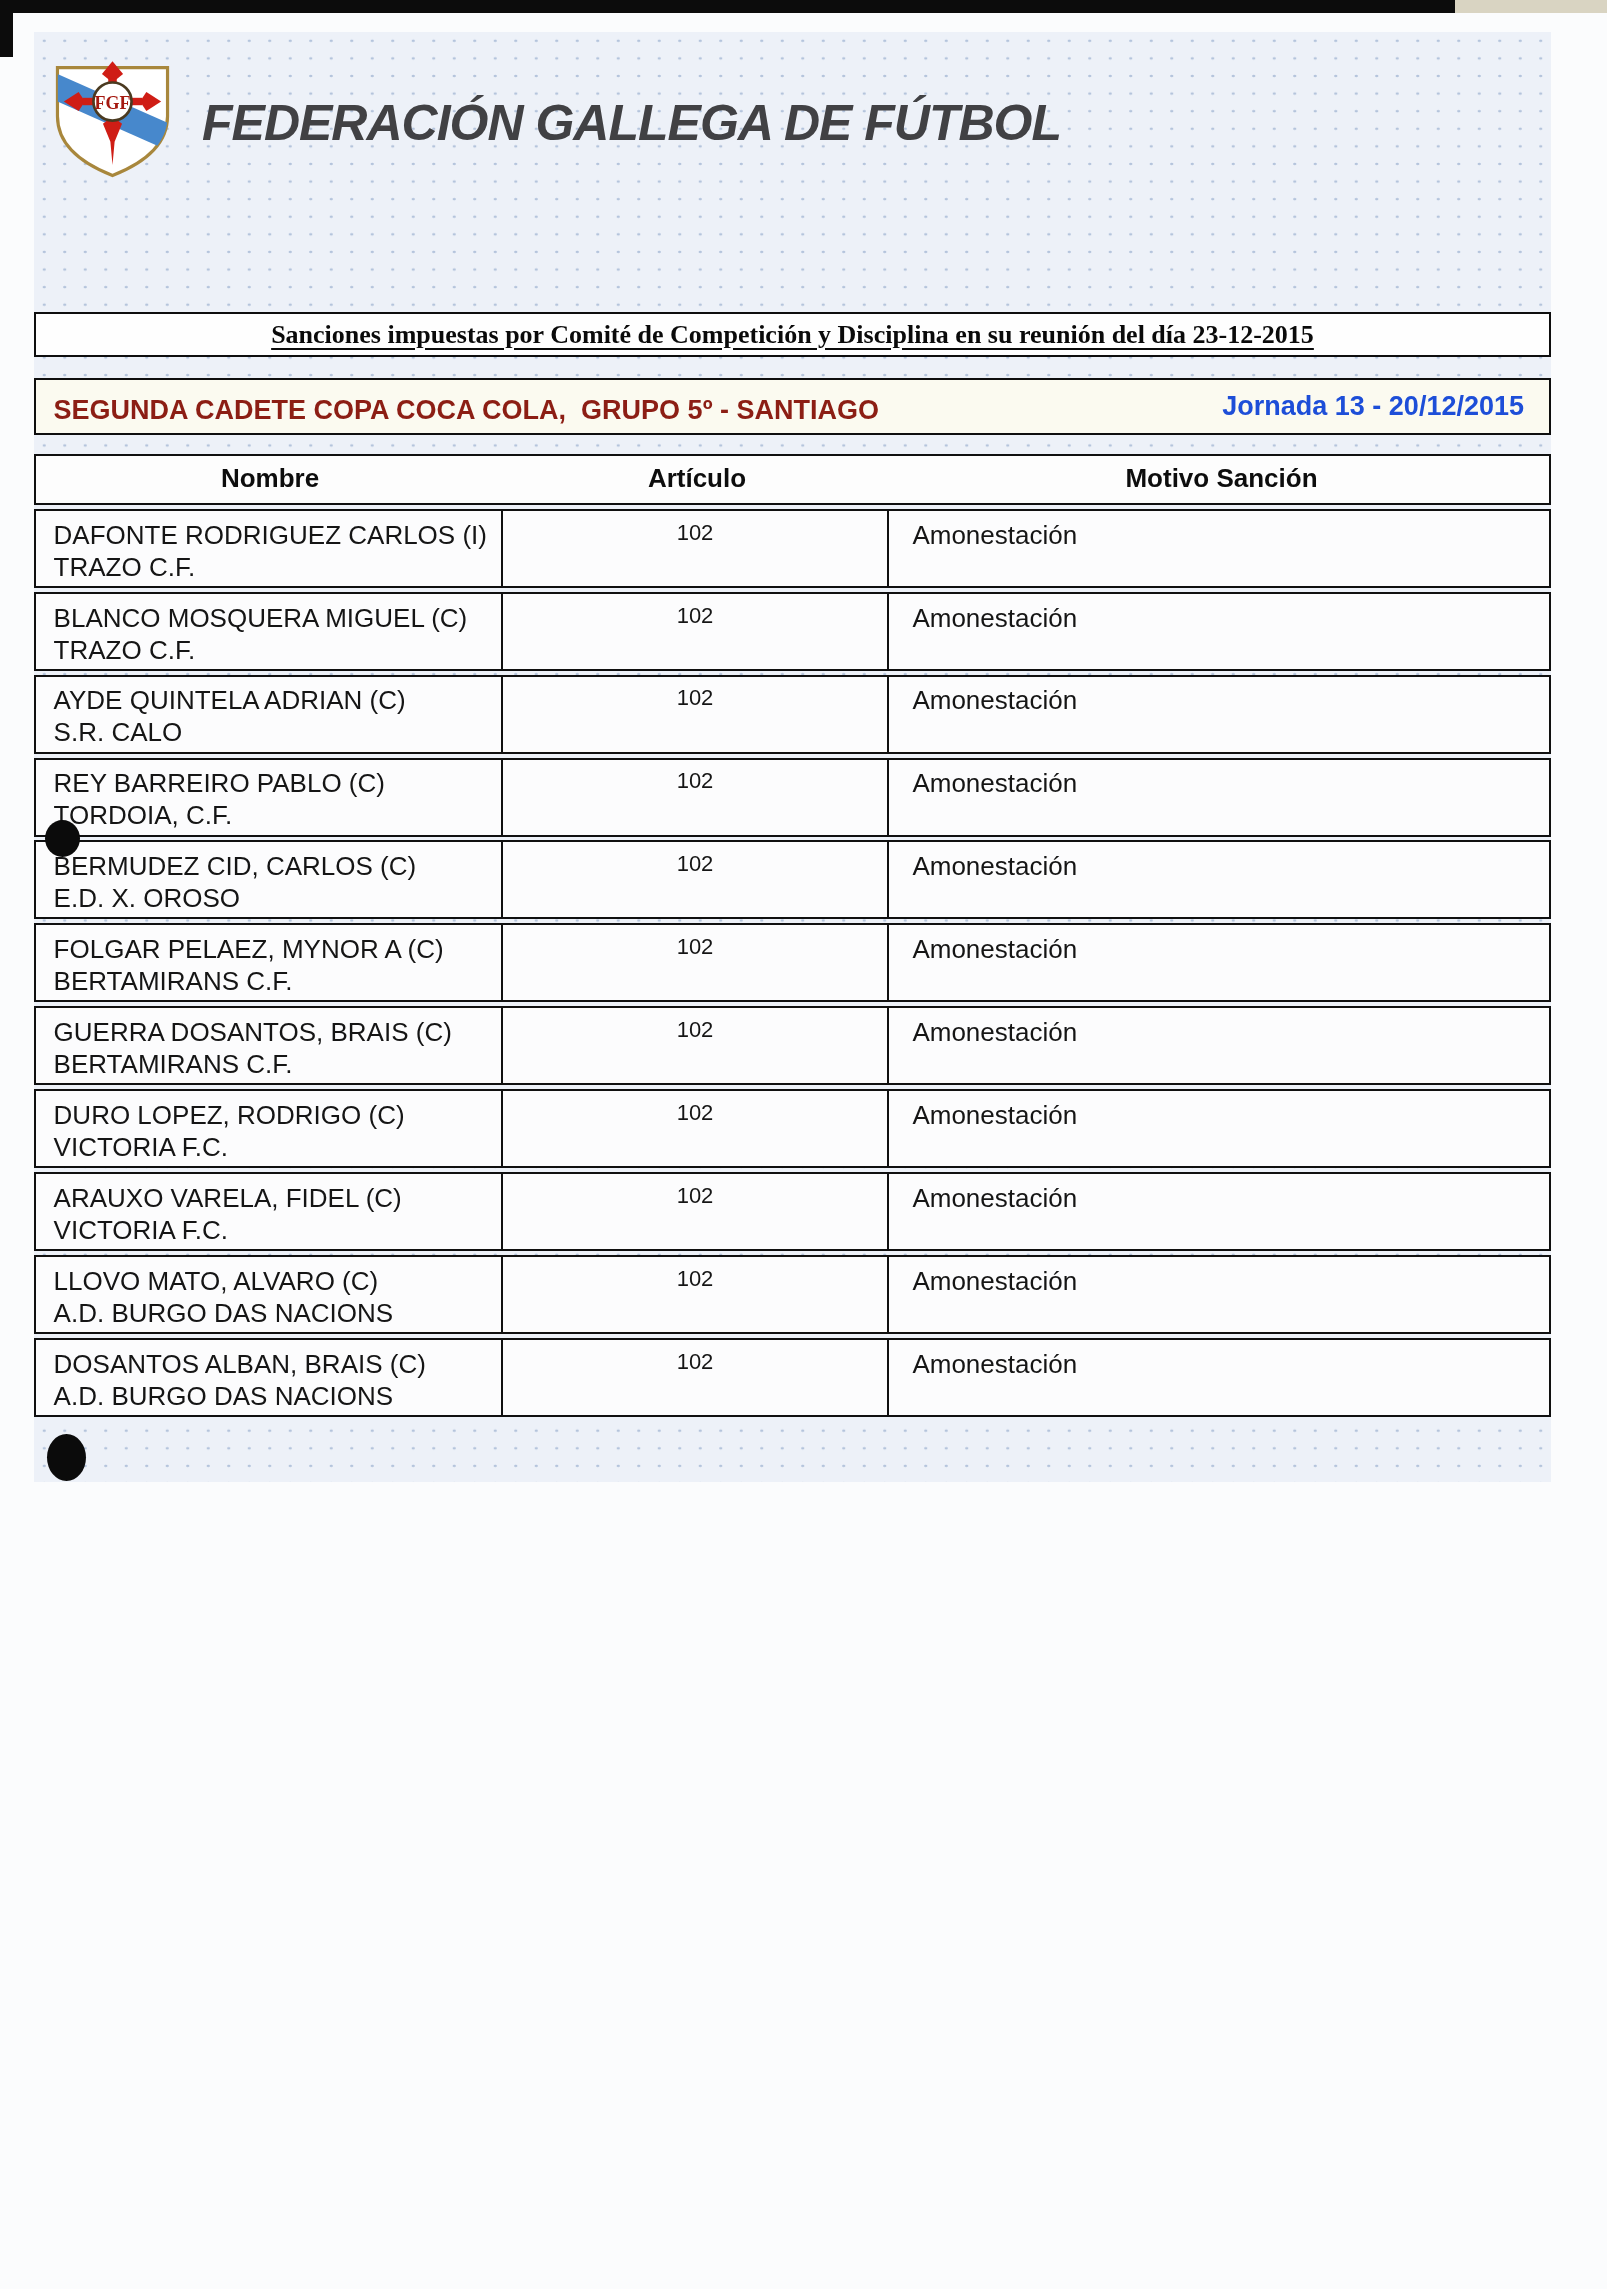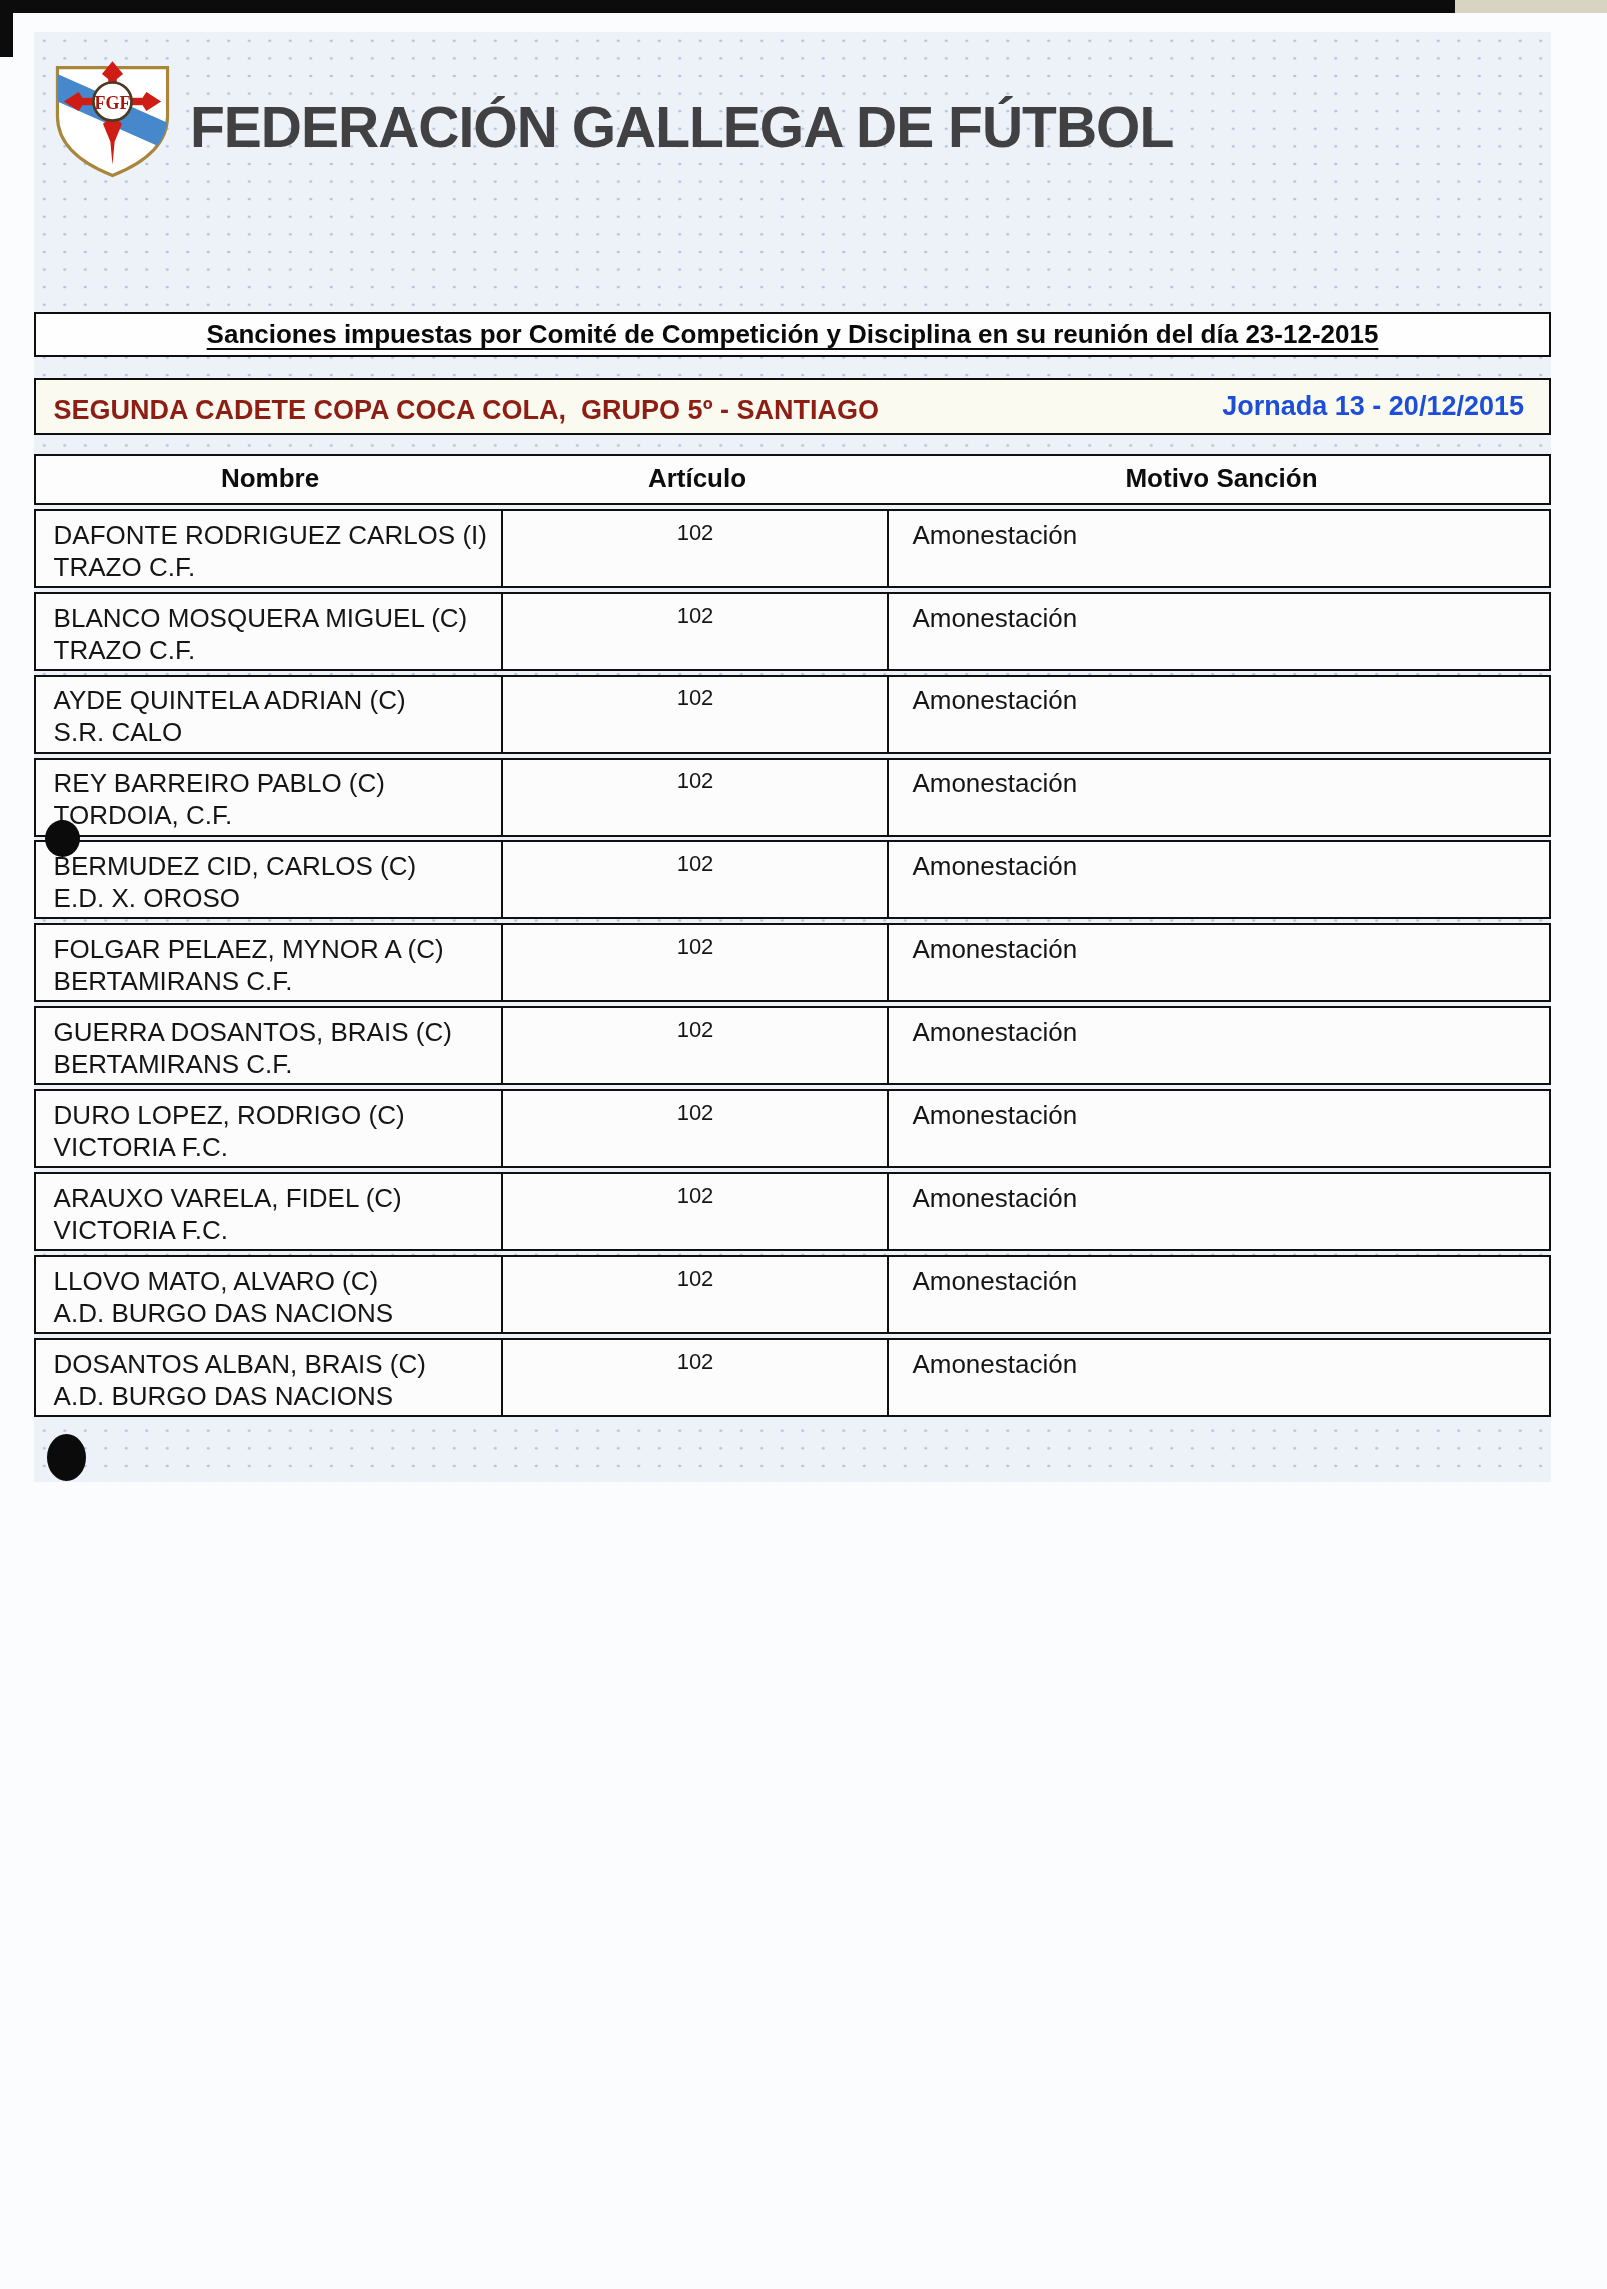--- a/index.html
+++ b/index.html
@@ -14,28 +14,28 @@
   
   .dotted-area{
     position:absolute;left:34px;top:32px;width:1517px;height:1450px;
     background-color:#edf1f8;
     background-image:radial-gradient(rgba(110,140,185,.45) 1.1px, rgba(110,140,185,0) 1.9px);
     background-size:20.5px 17.6px;
   }
 
   .logo{position:absolute;left:14.6px;top:25px;width:127px;height:125px;}
   .org-title{
-    position:absolute;left:156px;top:62px;
-    font-size:57px;font-weight:bold;color:#414144;letter-spacing:-1px;white-space:nowrap;
+    position:absolute;left:168px;top:62px;
+    font-size:50px;font-weight:bold;color:#414144;letter-spacing:-1px;white-space:nowrap;font-style:italic;
   }
 
   .title-box{
     position:absolute;left:0;top:280px;width:1517px;height:45px;box-sizing:border-box;
     background:#fefefe;border:2.9px solid #0e0e0e;
-    display:flex;align-items:center;justify-content:center;
+    display:flex;align-items:center;justify-content:center;font-family:Liberation Serif, serif;
   }
   .title-text{
     font-size:26px;font-weight:bold;color:#0a0a0a;white-space:nowrap;
     text-decoration:underline;text-decoration-thickness:2px;text-underline-offset:4.9px;
   }
 
   .comp-bar{
     position:absolute;left:0;top:346px;width:1517px;height:57px;box-sizing:border-box;
     background:#fbfaf0;border:2.9px solid #0e0e0e;
     display:flex;align-items:center;justify-content:space-between;

